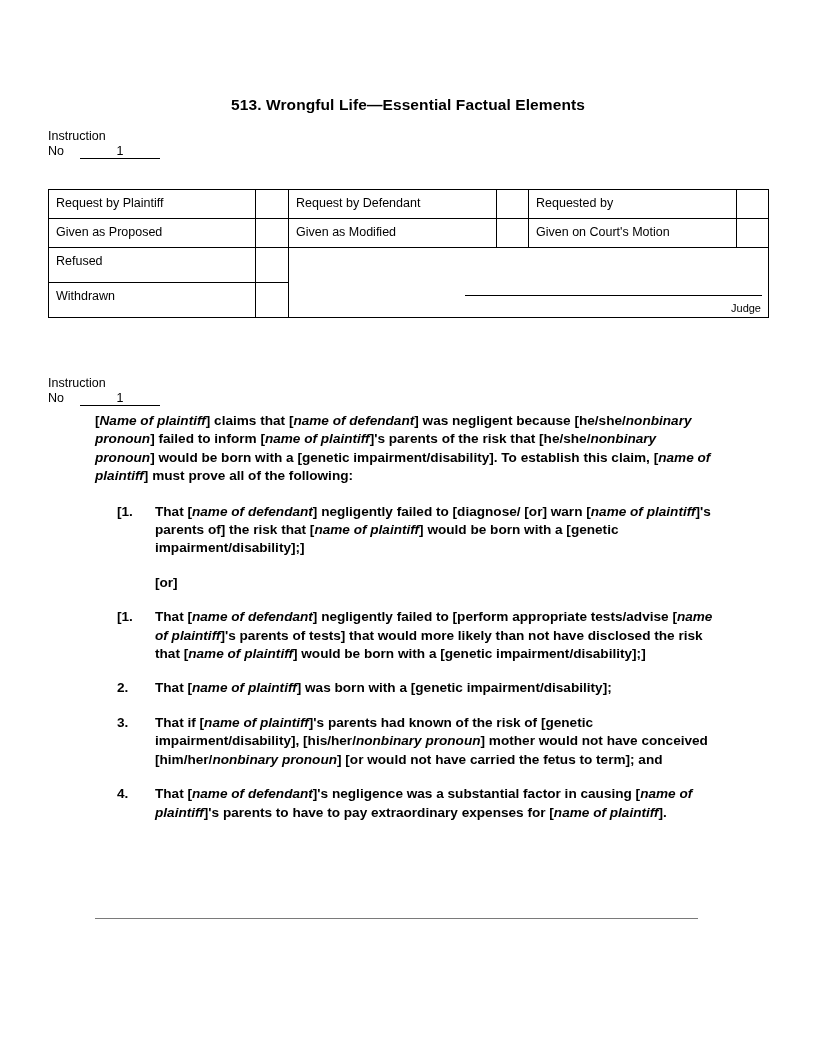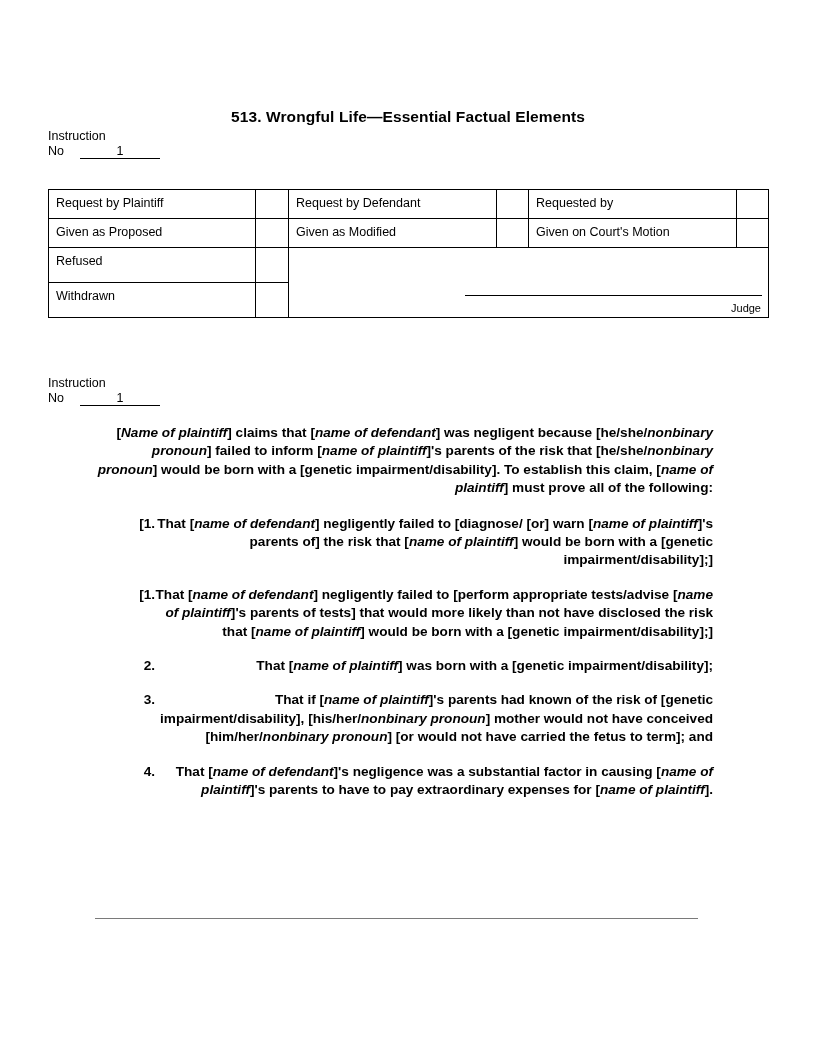--- a/index.html
+++ b/index.html
@@ -23,21 +23,20 @@
   
   .doc-title {
     position: absolute;
     left: 0;
     top: 96px;
     width: 816px;
     text-align: center;
     font-size: 15.5px;
     font-weight: bold;
     letter-spacing: 0.1px;
-    margin-top: 12px;
   }
 
   
   .instr-block {
     position: absolute;
     font-size: 12.5px;
     line-height: 15px;
     white-space: nowrap;
   }
   .instr-block .ln1 { display: block; }
@@ -104,26 +103,25 @@
     position: absolute;
     right: 7px;
     bottom: 3px;
     font-size: 11px;
   }
 
   
   .body-wrap {
     position: absolute;
     left: 95px;
-    top: 424px;
+    top: 412px;
     width: 618px;
     font-size: 13.6px;
     font-weight: bold;
     line-height: 18.4px;
-    text-align: right;
   }
   .intro-para { margin: 0 0 17px 0; }
 
   .list-item {
     position: relative;
     display: flex;
     margin: 0 0 16px 0;
   }
   .list-item .marker {
     flex: 0 0 auto;
@@ -226,20 +224,21 @@
   </div>
 
   <div class="body-wrap">
     <p class="intro-para"><span>[</span><i>Name of plaintiff</i><span>] claims that [</span><i>name of defendant</i><span>] was negligent because [he/she/</span><i>nonbinary pronoun</i><span>] failed to inform [</span><i>name of plaintiff</i><span>]'s parents of the risk that [he/she/</span><i>nonbinary pronoun</i><span>] would be born with a [genetic impairment/disability]. To establish this claim, [</span><i>name of plaintiff</i><span>] must prove all of the following:</span></p>
 
     <div class="list-item">
       <span class="marker">[1.</span>
       <span class="item-text"><span>That [</span><i>name of defendant</i><span>] negligently failed to [diagnose/ [or] warn [</span><i>name of plaintiff</i><span>]'s parents of] the risk that [</span><i>name of plaintiff</i><span>] would be born with a [genetic impairment/disability];]</span></span>
     </div>
 
+    <div class="or-sep">[or]</div>
 
     <div class="list-item">
       <span class="marker">[1.</span>
       <span class="item-text"><span>That [</span><i>name of defendant</i><span>] negligently failed to [perform appropriate tests/advise [</span><i>name of plaintiff</i><span>]'s parents of tests] that would more likely than not have disclosed the risk that [</span><i>name of plaintiff</i><span>] would be born with a [genetic impairment/disability];]</span></span>
     </div>
 
     <div class="list-item">
       <span class="marker">2.</span>
       <span class="item-text"><span>That [</span><i>name of plaintiff</i><span>] was born with a [genetic impairment/disability];</span></span>
     </div>

